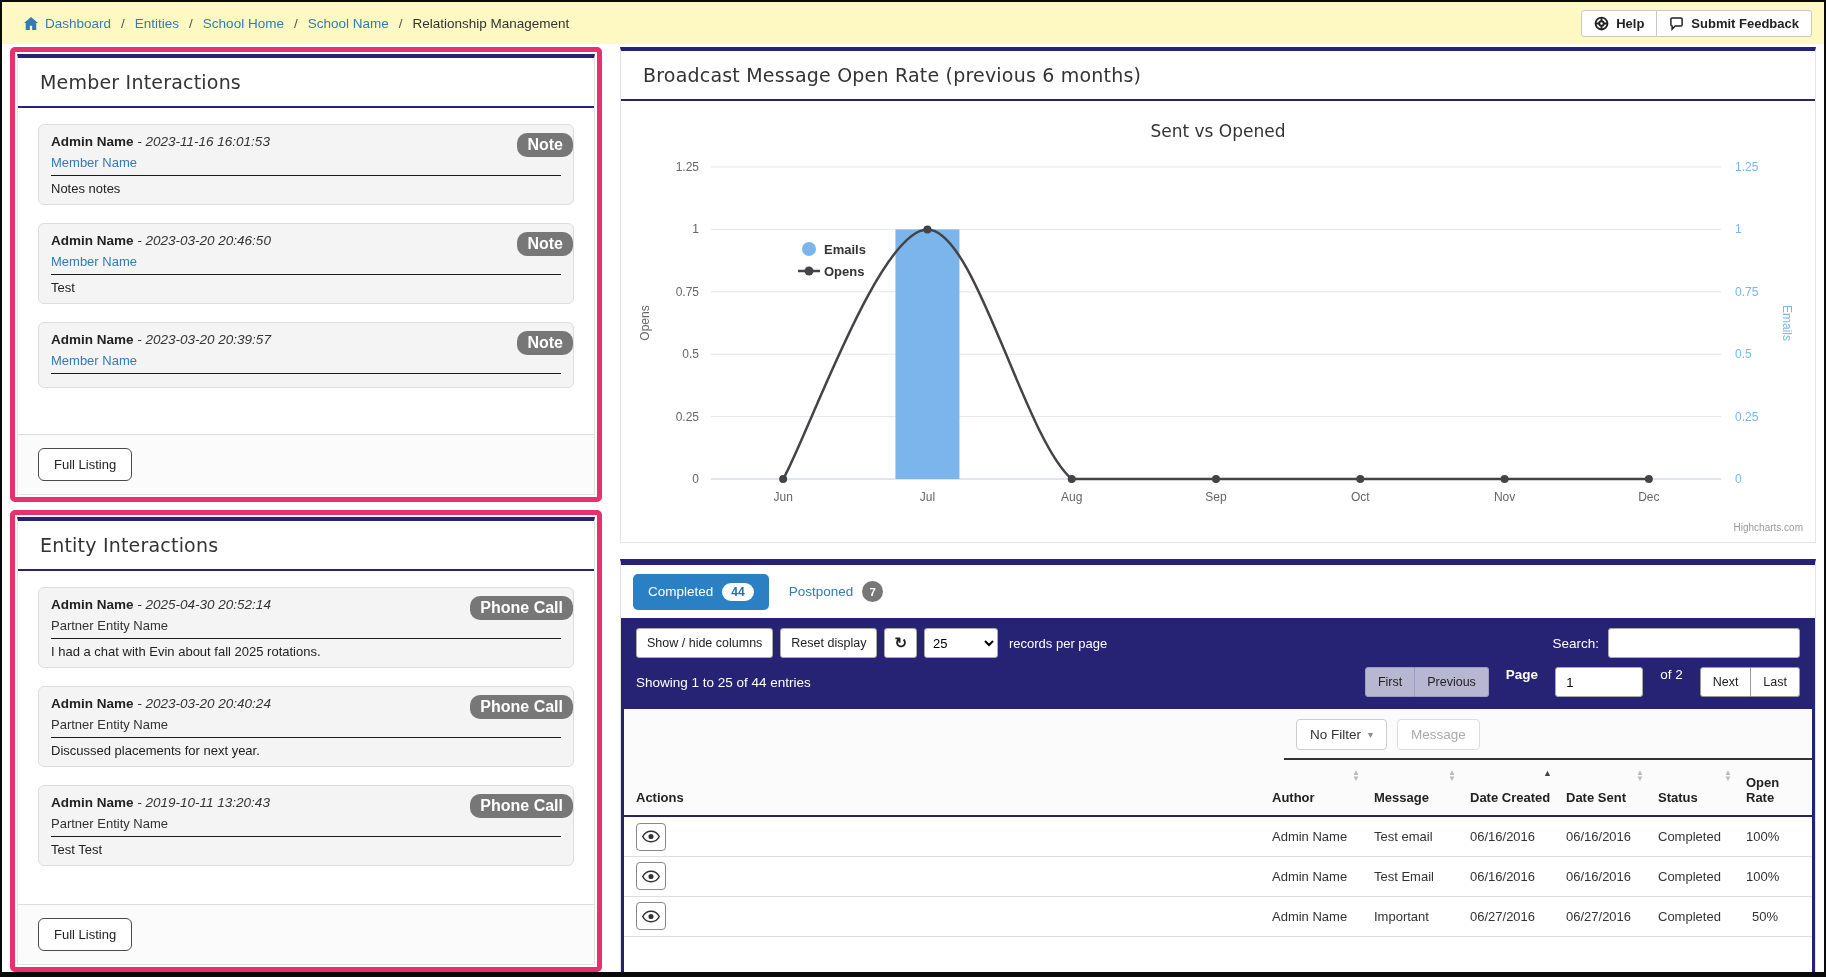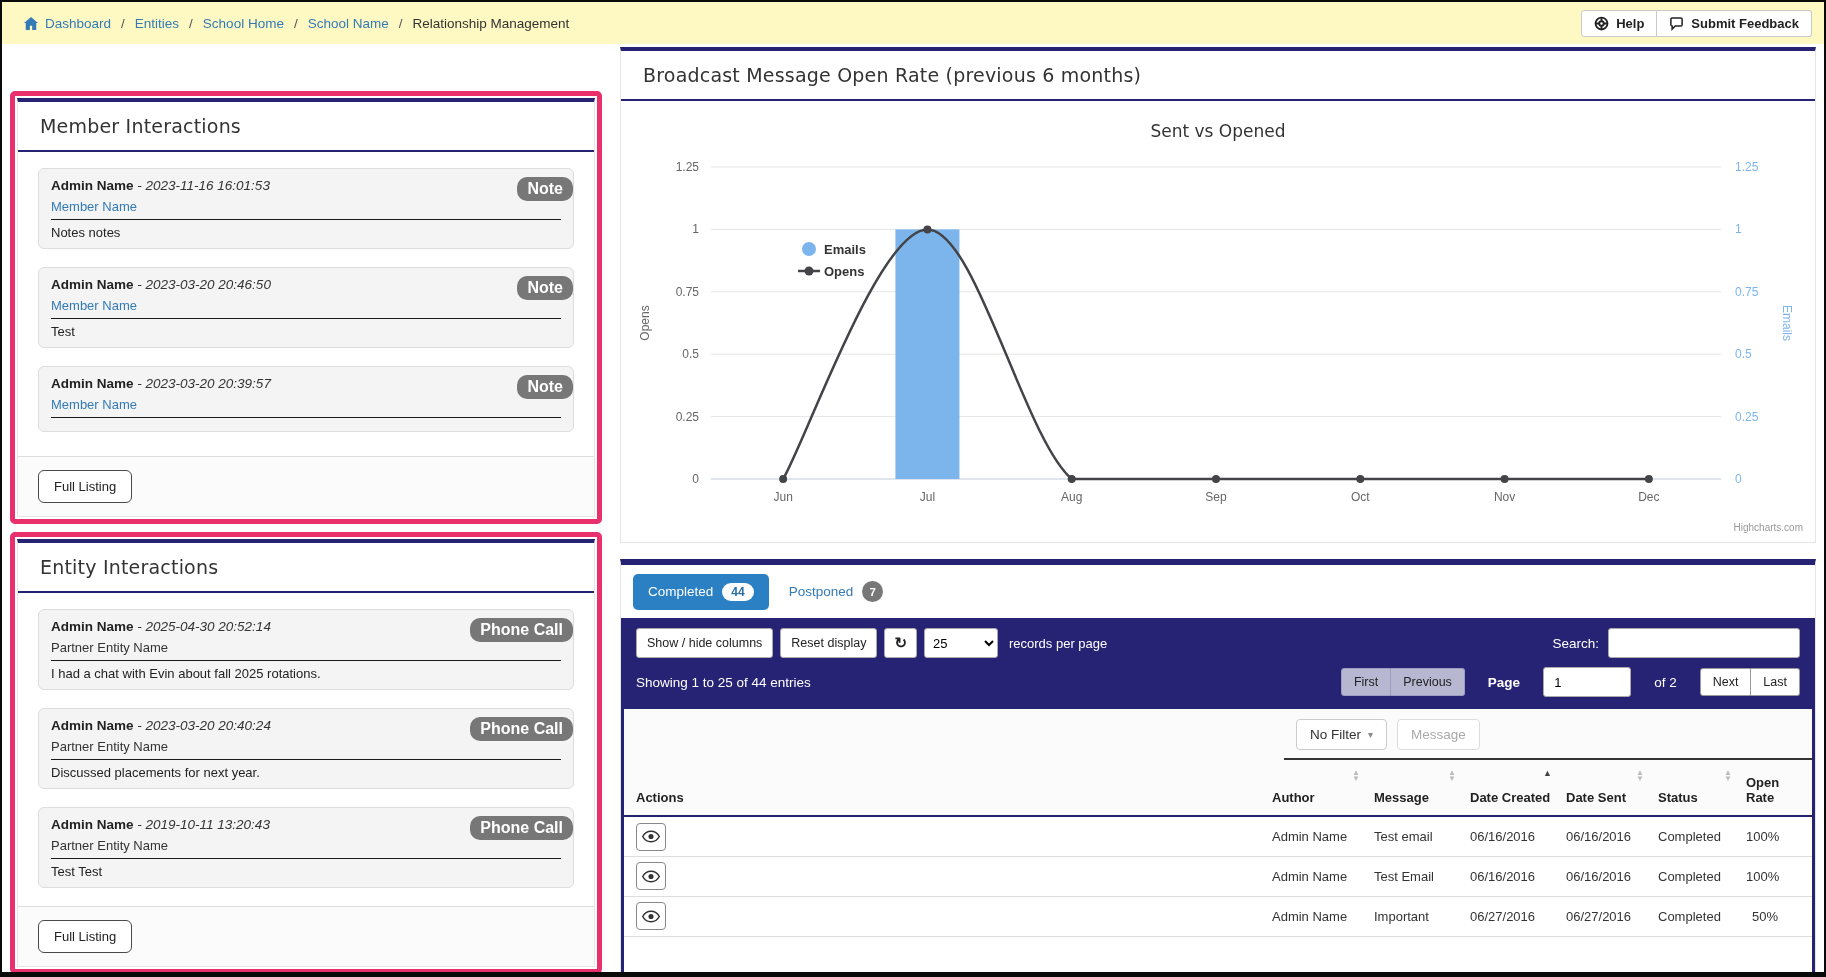--- a/index.html
+++ b/index.html
@@ -17,21 +17,21 @@
   .topbar-btn { display:inline-flex; align-items:center; gap:7px; background:#fff; border:1px solid #c9c9c9; padding:5px 12px; font-size:13px; font-weight:bold; color:#222; cursor:pointer; }
   .topbar-btn:first-child { border-radius:3px 0 0 3px; }
   .topbar-btn:last-child { border-radius:0 3px 3px 0; border-left:none; }
 
   
   .content { display:flex; gap:18px; padding:3px 8px 0 8px; height:930px; }
   .left-col { width:592px; flex:0 0 592px; display:flex; flex-direction:column; gap:8px; }
   .right-col { flex:1; display:flex; flex-direction:column; gap:16px; }
 
   .hl-box { border:5px solid #ea2f6d; border-radius:5px; padding:2px; background:#fff; }
-  .hl-box.member { height:455px;margin-top:44px; }
+  .hl-box.member { height:455px; }
   .hl-box.entity { height:462px; }
 
   .panel { background:#fff; border:1px solid #e5e5e5; border-top:4px solid #262274; height:100%; display:flex; flex-direction:column; overflow:hidden; }
   .panel-header { padding:13px 22px; font-family:"DejaVu Sans",sans-serif; font-size:19px; color:#333; letter-spacing:.2px; border-bottom:2px solid #262274; background:#fff; flex:0 0 auto; }
 
   
   .cards { flex:1 1 auto; padding:16px 20px 0 20px; overflow:hidden; }
   .icard { position:relative; background:#f4f4f4; border:1px solid #ddd; border-radius:6px; padding:9px 12px 8px 12px; margin-bottom:18px; }
   .icard-head { font-size:13.5px; margin-bottom:4px; padding-right:90px; }
   .icard-author { font-weight:bold; color:#222; }
@@ -70,21 +70,21 @@
   .dt-left-controls { display:flex; align-items:center; gap:7px; }
   .dt-btn { background:#fff; border:1px solid #aaa; border-radius:3px; padding:7px 10px; font-size:12.5px; color:#222; cursor:pointer; }
   .dt-refresh { padding:5px 9px; font-size:15px; font-weight:bold; line-height:1.2; }
   .dt-select { height:30px; width:74px; border:1px solid #aaa; border-radius:3px; font-size:13px; padding:0 4px; background:#fff; }
   .dt-label { font-size:13px; color:#fff; margin-left:4px; }
   .dt-search { display:flex; align-items:center; gap:9px; }
   .dt-search-label { font-size:13.5px; color:#fff; }
   .dt-search-input { width:192px; height:30px; border:1px solid #aaa; border-radius:3px; padding:0 8px; font-size:13px; }
   .dt-row2 { display:flex; align-items:center; justify-content:space-between; margin-top:9px; }
   .dt-summary { font-size:13.5px; color:#fff; }
-  .dt-paging { display:flex; align-items:center; gap:23px; }
+  .dt-paging { display:flex; gap:17px; }
   .pg-group { display:flex; }
   .pg-btn { border:1px solid #999; background:#fff; color:#222; font-size:12.5px; padding:6px 12px; cursor:pointer; }
   .pg-btn.disabled { background:#b7b7d2; border-color:#9d9dc0; color:#222; }
   .pg-group .pg-btn:first-child { border-radius:3px 0 0 3px; }
   .pg-group .pg-btn:last-child { border-radius:0 3px 3px 0; border-left:none; }
   .pg-label { font-size:13.5px; font-weight:bold; color:#fff; }
   .pg-input { width:88px; height:30px; border:1px solid #aaa; border-radius:3px; padding:0 10px; font-size:13px; }
   .pg-of { font-size:13.5px; color:#fff; }
 
   .filter-row { position:relative; background:#fbfbfb; padding:10px 0 10px 672px; display:flex; gap:10px; flex:0 0 auto; }

